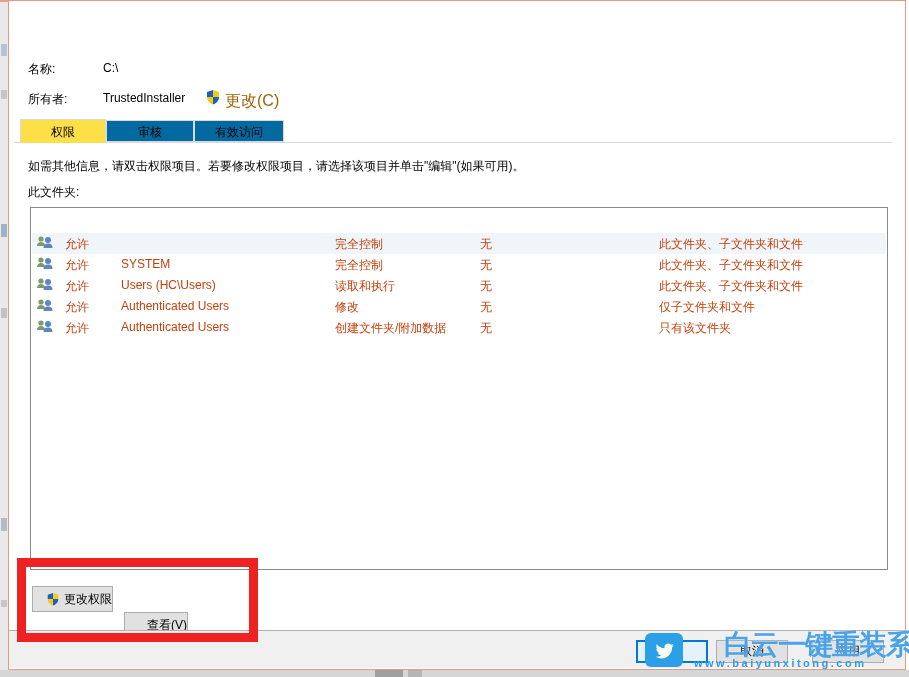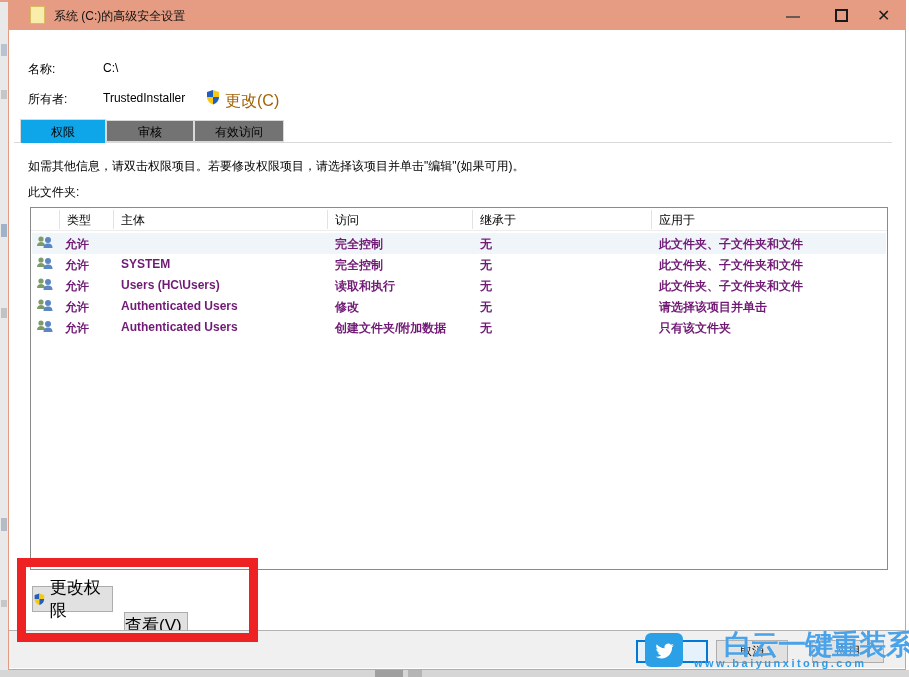--- a/index.html
+++ b/index.html
@@ -22,38 +22,38 @@
   .btn-min-glyph { position:absolute; left:15px; top:16px; width:14px; height:2px; background:#6b5a52; }
   .btn-max-glyph { position:absolute; left:16px; top:9px; width:13px; height:13px; border:2px solid #1a1a1a; }
   .btn-close-glyph { position:absolute; left:9px; top:6px; font-size:16px; color:#1a1a1a; }
 
   .label12 { position:absolute; font-size:12px; color:#000; }
   .link { position:absolute; font-size:16px; color:#a16207; cursor:pointer; }
   .shield { position:absolute; width:16px; height:16px; }
 
   
   .tabline { position:absolute; left:14px; top:142px; width:878px; height:1px; background:#d9d9d9; }
-  .tab { position:absolute; top:120px; height:22px; font-size:12px; text-align:center; line-height:22px; background:#737373; border:1px solid #d9d9d9; color:#000; }
-  .tab.active { top:119px; height:24px; line-height:24px; background:#0ea5e9; border-bottom:none; z-index:2;text-align:center; }
+  .tab { position:absolute; top:120px; height:22px; font-size:12px; text-align:center; line-height:22px; background:#0369a1; border:1px solid #d9d9d9; color:#000; }
+  .tab.active { top:119px; height:24px; line-height:24px; background:#fde047; border-bottom:none; z-index:2;text-align:center; }
 
   
   .ptable { position:absolute; left:30px; top:207px; width:858px; height:363px; border:1px solid #8a8a8a; background:#fff; }
   .pt-head { position:absolute; left:0; top:0; width:100%; height:23px; border-bottom:1px solid #ededed; }
   .pt-head .col { position:absolute; top:4px; font-size:12px; color:#000; }
   .vsep { position:absolute; top:2px; width:1px; height:19px; background:#e2e2e2; }
   .prow { position:absolute; left:1px; width:854px; height:21px; }
   .prow.sel { background:#f0f5fa; }
-  .prow .cell { position:absolute; top:3px; font-size:12px; color:#701a75; white-space:nowrap;font-weight:bold; }
+  .prow .cell { position:absolute; top:3px; font-size:12px; color:#c2410c; white-space:nowrap; }
   .users-ico { position:absolute; left:3px; top:2px; width:20px; height:16px; }
 
   
   .red-rect { position:absolute; left:17px; top:558px; width:241px; height:84px; border:9px solid #ee2222; z-index:60; pointer-events:none; }
 
   
-  .wbtn { position:absolute; height:26px; background:#e1e1e1; border:1px solid #adadad; font-size:17px; color:#000; display:flex; align-items:center; justify-content:space-between; gap:4px; }
+  .wbtn { position:absolute; height:26px; background:#e1e1e1; border:1px solid #adadad; font-size:12px; color:#000; display:flex; align-items:center; justify-content:flex-end; gap:4px; }
   .footer { position:absolute; left:9px; top:630px; width:896px; height:38px; background:#f0f0f0; border-top:1px solid #b2b2b2; }
   .fbtn { position:absolute; top:640px; height:23px; width:72px; background:#e1e1e1; border:1px solid #adadad; font-size:12px; color:#000; text-align:center; line-height:21px; }
   .fbtn.focused { border:2px solid #0078d7; background:#e5f1fb; }
 
   
   .wm-icon { position:absolute; left:645px; top:633px; width:38px; height:34px; background:#2ba0e6; border-radius:6px; z-index:100; display:flex; align-items:center; justify-content:center; }
   .wm-text { position:absolute; left:677px; top:626px; width:230px; font-size:28px; font-weight:bold; color:#4aa2e8; z-index:100; letter-spacing:-1px; text-shadow:0 0 2px rgba(255,255,255,.6); white-space:nowrap;padding-left:47px; }
   .wm-url { position:absolute; left:694px; top:657px; font-size:11px; font-weight:bold; color:#2f9ce8; letter-spacing:2.5px; z-index:100; white-space:nowrap; }
 </style>
 </head>
@@ -69,33 +69,20 @@
     <div class="bg-frag" style="top:516px;height:13px;background:#b3bcc6;"></div>
     <div class="bg-frag" style="top:598px;height:7px;background:#c7c7c7;"></div>
   </div>
   <div class="bg-bottom">
     <div class="dark1"></div>
     <div class="dark2"></div>
   </div>
 
   <div class="dialog"></div>
 
-  <div class="titlebar">
-    <div class="title-icon"></div>
-    <span class="title-text">系统 (C:)的高级安全设置</span>
-    <div class="winbtn" style="left:763px;">
-        <div class="btn-min-glyph"></div>
-      </div>
-    <div class="winbtn" style="left:811px;">
-        <div class="btn-max-glyph"></div>
-      </div>
-    <div class="winbtn" style="left:860px;">
-        <div class="btn-close-glyph">✕</div>
-      </div>
-  </div>
 
   <span class="label12" style="left:28px;top:61px;">名称:</span>
   <span class="label12" style="left:103px;top:61px;">C:\</span>
   <span class="label12" style="left:28px;top:91px;">所有者:</span>
   <span class="label12" style="left:103px;top:91px;">TrustedInstaller</span>
   <svg class="shield" style="left:205px;top:89px;" viewBox="0 0 16 16">
     <path d="M8 1 L2 3 V8 H8 Z" fill="#1f5fbf"></path>
     <path d="M8 1 L14 3 V8 H8 Z" fill="#f7c916"></path>
     <path d="M2 8 H8 V15.5 C5 14.5 2 12 2 8 Z" fill="#f7c916"></path>
     <path d="M8 8 H14 C14 12 11 14.5 8 15.5 Z" fill="#1f5fbf"></path>
@@ -104,32 +91,20 @@
 
   <div class="tabline"></div>
   <div class="tab active" style="left:20px;width:86px;">权限</div>
   <div class="tab" style="left:106px;width:88px;">审核</div>
   <div class="tab" style="left:194px;width:90px;">有效访问</div>
 
   <span class="label12" style="left:28px;top:158px;">如需其他信息，请双击权限项目。若要修改权限项目，请选择该项目并单击"编辑"(如果可用)。</span>
   <span class="label12" style="left:28px;top:184px;">此文件夹:</span>
 
   <div class="ptable">
-    <div class="pt-head">
-      <div class="vsep" style="left:28px;"></div>
-      <div class="vsep" style="left:82px;"></div>
-      <div class="vsep" style="left:296px;"></div>
-      <div class="vsep" style="left:441px;"></div>
-      <div class="vsep" style="left:620px;"></div>
-      <span class="col" style="left:36px;">类型</span>
-      <span class="col" style="left:90px;">主体</span>
-      <span class="col" style="left:304px;">访问</span>
-      <span class="col" style="left:449px;">继承于</span>
-      <span class="col" style="left:628px;">应用于</span>
-    </div>
 
     <div class="prow sel" style="top:25px;">
       <svg class="users-ico" viewBox="0 0 20 16">
           <circle cx="6" cy="4" r="2.6" fill="#7d9b6a"></circle>
           <path d="M2 11 C2 8 4 7 6 7 C8 7 10 8 10 11 Z" fill="#7d9b6a"></path>
           <circle cx="13" cy="5" r="3" fill="#5c87c5"></circle>
           <path d="M8.5 13 C8.5 9.5 10.5 8.5 13 8.5 C15.5 8.5 17.5 9.5 17.5 13 Z" fill="#5c87c5"></path>
         </svg>
       <span class="cell" style="left:33px;">允许</span>
       <span class="cell" style="left:303px;">完全控制</span>
@@ -166,21 +141,21 @@
       <svg class="users-ico" viewBox="0 0 20 16">
           <circle cx="6" cy="4" r="2.6" fill="#7d9b6a"></circle>
           <path d="M2 11 C2 8 4 7 6 7 C8 7 10 8 10 11 Z" fill="#7d9b6a"></path>
           <circle cx="13" cy="5" r="3" fill="#5c87c5"></circle>
           <path d="M8.5 13 C8.5 9.5 10.5 8.5 13 8.5 C15.5 8.5 17.5 9.5 17.5 13 Z" fill="#5c87c5"></path>
         </svg>
       <span class="cell" style="left:33px;">允许</span>
       <span class="cell" style="left:89px;">Authenticated Users</span>
       <span class="cell" style="left:303px;">修改</span>
       <span class="cell" style="left:448px;">无</span>
-      <span class="cell" style="left:627px;">请选择该项目并单击</span>
+      <span class="cell" style="left:627px;">仅子文件夹和文件</span>
     </div>
     <div class="prow" style="top:109px;">
       <svg class="users-ico" viewBox="0 0 20 16">
           <circle cx="6" cy="4" r="2.6" fill="#7d9b6a"></circle>
           <path d="M2 11 C2 8 4 7 6 7 C8 7 10 8 10 11 Z" fill="#7d9b6a"></path>
           <circle cx="13" cy="5" r="3" fill="#5c87c5"></circle>
           <path d="M8.5 13 C8.5 9.5 10.5 8.5 13 8.5 C15.5 8.5 17.5 9.5 17.5 13 Z" fill="#5c87c5"></path>
         </svg>
       <span class="cell" style="left:33px;">允许</span>
       <span class="cell" style="left:89px;">Authenticated Users</span>

